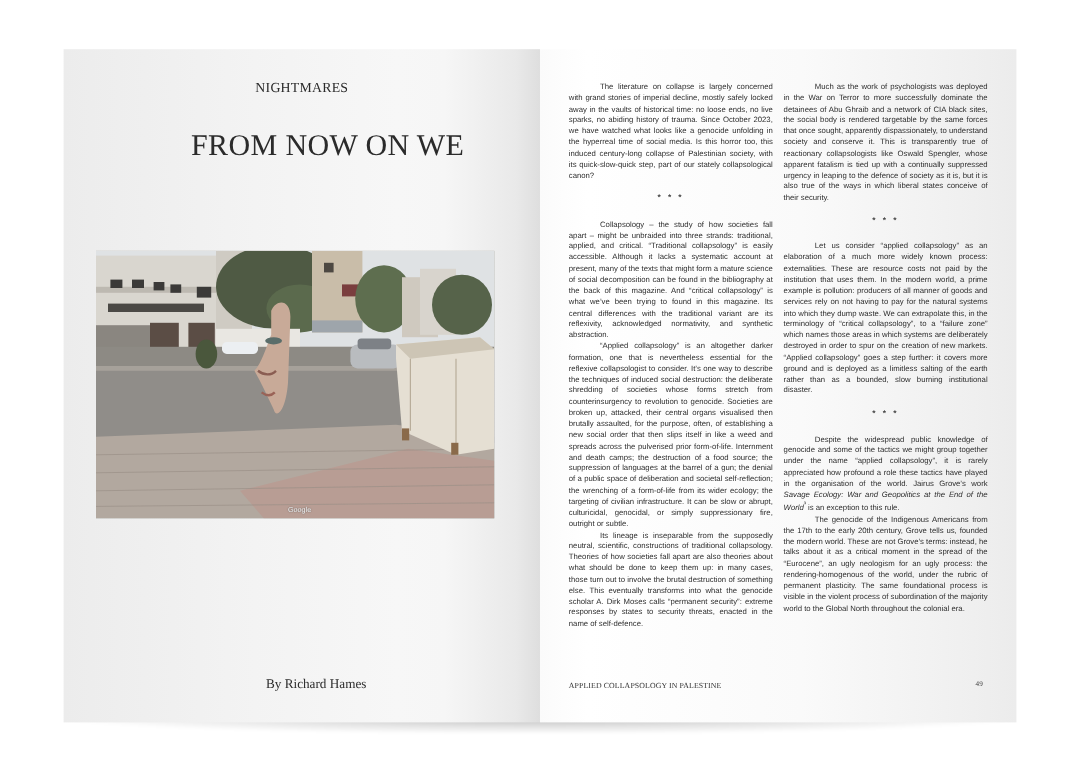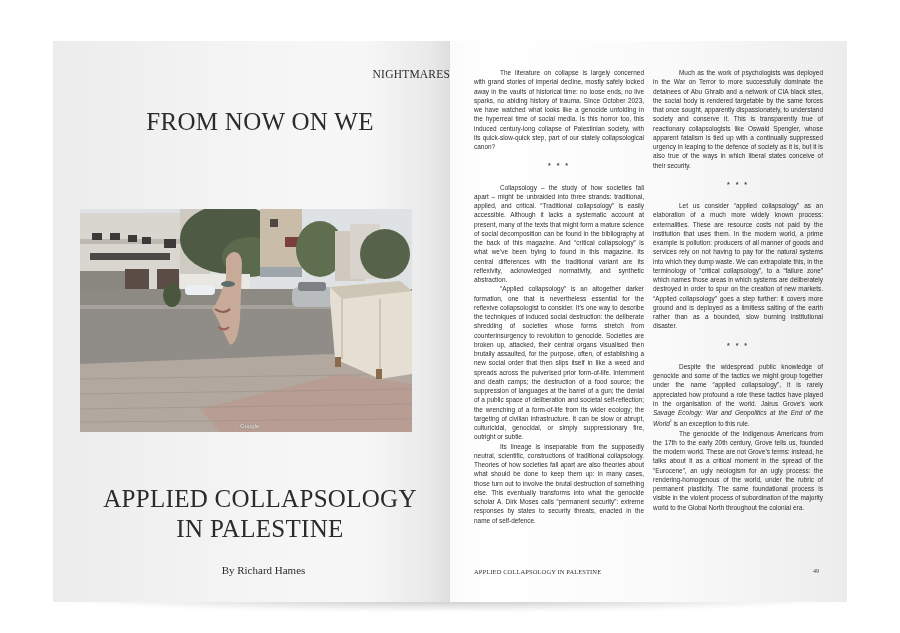--- a/index.html
+++ b/index.html
@@ -17,25 +17,25 @@
     .page.left {
       left: 0; width: 397px;
       background: linear-gradient(to right, #ececec 0%, #f3f3f3 40%, #f7f7f7 70%, #f6f6f6 80%, #e9e9e9 95%, #dedede 100%);
     }
     .page.right {
       left: 397px; width: 397px;
       background: linear-gradient(to right, #fbfbfb 0%, #ffffff 10%, #fafafa 55%, #f1f1f1 85%, #ececec 100%);
     }
     .serif { font-family: "Liberation Serif", "DejaVu Serif", serif; color: #2b2b2b; }
     .section {
-      position: absolute; left: 0; width: 397px; top: 27px; text-align: right;
+      position: absolute; left: 0; width: 397px; top: 27px; text-align: center;
       font-size: 11.5px; letter-spacing: 0.2px;
     }
     .headline {
-      position: absolute; left: 4px; width: 406px; text-align: center;
+      position: absolute; left: 17px; width: 406px; text-align: center;
       font-size: 25px; line-height: 30px; font-weight: normal; letter-spacing: 0.3px; margin: 0;
     }
     .headline.top { top: 66px; }
     .headline.bottom { top: 443px; }
     .byline {
       position: absolute; left: 0; width: 397px; top: 523px; text-align: center; font-size: 11px; padding-left: 12px;
     }
     .photo {
       position: absolute; left: 27px; top: 168px; width: 332px; height: 223px; overflow: hidden;
       background: #b5b3ae;
@@ -136,24 +136,20 @@
         <polygon points="250,78 320,72 332,82 332,165 300,170 255,150 250,90" fill="#e5dfd3"></polygon>
         <polygon points="250,78 320,72 332,82 262,90" fill="#cdc5b5"></polygon>
         <line x1="262" y1="90" x2="262" y2="150" stroke="#b8ad9a" stroke-width="1"></line>
         <line x1="300" y1="90" x2="300" y2="168" stroke="#b8ad9a" stroke-width="1"></line>
         <rect x="255" y="148" width="6" height="10" fill="#8a6a4a"></rect>
         <rect x="296" y="160" width="6" height="10" fill="#8a6a4a"></rect>
       </svg>
       <span class="google-mark">Google</span>
     </div>
 
-    <h1 class="headline bottom serif">
-      <span>APPLIED COLLAPSOLOGY</span><br>
-      <span>IN PALESTINE</span>
-    </h1>
     <div class="byline serif">By Richard Hames</div>
   </div>
 
   <div class="page right">
     <div class="col c1">
       <p>The literature on collapse is largely concerned with grand stories of imperial decline, mostly safely locked away in the vaults of historical time: no loose ends, no live sparks, no abiding history of trauma. Since October 2023, we have watched what looks like a genocide unfolding in the hyperreal time of social media. Is this horror too, this induced century-long collapse of Palestinian society, with its quick-slow-quick step, part of our stately collapsological canon?</p>
       <p class="stars">* * *</p>
       <p>Collapsology – the study of how societies fall apart – might be unbraided into three strands: traditional, applied, and critical. “Traditional collapsology” is easily accessible. Although it lacks a systematic account at present, many of the texts that might form a mature science of social decomposition can be found in the bibliography at the back of this magazine. And “critical collapsology” is what we’ve been trying to found in this magazine. Its central differences with the traditional variant are its reflexivity, acknowledged normativity, and synthetic abstraction.</p>
       <p>“Applied collapsology” is an altogether darker formation, one that is nevertheless essential for the reflexive collapsologist to consider. It’s one way to describe the techniques of induced social destruction: the deliberate shredding of societies whose forms stretch from counterinsurgency to revolution to genocide. Societies are broken up, attacked, their central organs visualised then brutally assaulted, for the purpose, often, of establishing a new social order that then slips itself in like a weed and spreads across the pulverised prior form-of-life. Internment and death camps; the destruction of a food source; the suppression of languages at the barrel of a gun; the denial of a public space of deliberation and societal self-reflection; the wrenching of a form-of-life from its wider ecology; the targeting of civilian infrastructure. It can be slow or abrupt, culturicidal, genocidal, or simply suppressionary fire, outright or subtle.</p>
       <p>Its lineage is inseparable from the supposedly neutral, scientific, constructions of traditional collapsology. Theories of how societies fall apart are also theories about what should be done to keep them up: in many cases, those turn out to involve the brutal destruction of something else. This eventually transforms into what the genocide scholar A. Dirk Moses calls “permanent security”: extreme responses by states to security threats, enacted in the name of self-defence.</p>

